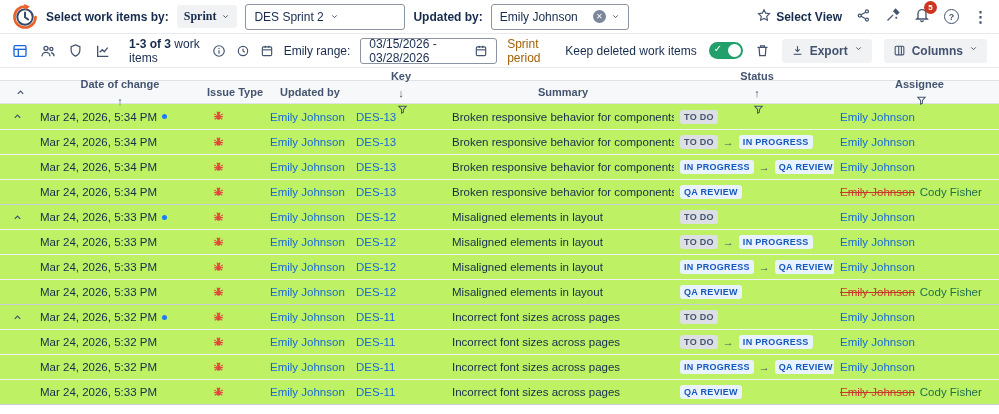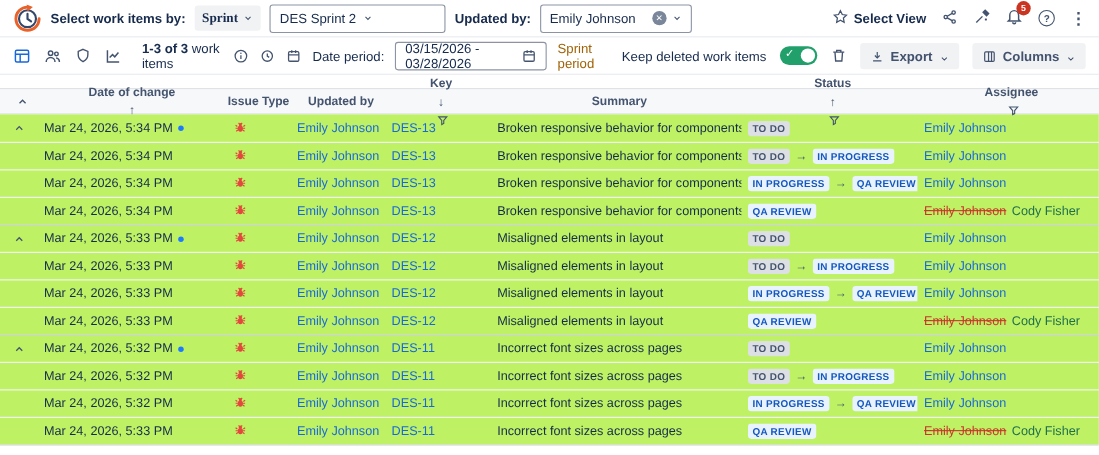--- a/index.html
+++ b/index.html
@@ -45,21 +45,21 @@
   .dr-label { font-size: 12px; color: #172B4D; white-space: nowrap; }
   .dr-input { display: inline-flex; align-items: center; justify-content: space-between; gap: 20px;
     width: 186px; height: 26px; border: 1px solid #8C94A4; border-radius: 3px; padding: 0 8px;
     font-size: 12px; cursor: text; }
   .ghost { font-size: 12px; color: #a16207; }
   .t2-right { display: flex; align-items: center; gap: 12px; margin-left: auto; }
   .toggle { width: 34px; height: 17px; border-radius: 10px; background: #22A06B; position: relative; cursor: pointer; }
   .toggle .knob { position: absolute; top: 2px; right: 2px; width: 13px; height: 13px;
     border-radius: 50%; background: #fff; }
   .toggle .tick { position: absolute; left: 5px; top: 1px; color: #fff; font-size: 10px; }
-  .soft-btn { display: inline-flex; align-items: flex-end; gap: 6px; background: #F1F2F4; border: none;
+  .soft-btn { display: inline-flex; align-items: flex-start; gap: 6px; background: #F1F2F4; border: none;
     border-radius: 3px; padding: 5px 9px; font-size: 12px; font-weight: 600; color: #42526E;
     cursor: pointer; font-family: inherit; }
 
   
   .tablewrap { margin-top: 12px; }
   .grid { display: grid;
     grid-template-columns: 34px 166px 64px 86px 96px 228px 160px 1fr;
     align-items: center; }
   .thead { background: #F7F8F9; border-top: 1px solid #DFE2E7; border-bottom: 1px solid #DFE2E7;
     height: 24px; font-size: 11px; font-weight: 700; color: #44546F; }
@@ -224,21 +224,21 @@
         </svg>
     </span>
     <span class="muted-ic">
       <svg width="14" height="14" viewBox="0 0 24 24" fill="none" stroke="#44546F" stroke-width="2">
           <rect x="4" y="5" width="16" height="15" rx="2"></rect>
           <line x1="4" y1="10" x2="20" y2="10"></line>
           <line x1="9" y1="3" x2="9" y2="7"></line>
           <line x1="15" y1="3" x2="15" y2="7"></line>
         </svg>
     </span>
-    <span class="dr-label">Date period:</span>
+    <span class="dr-label">Emily range:</span>
     <div class="dr-input">
       <span>03/15/2026 - 03/28/2026</span>
       <span style="display:inline-flex;">
         <svg width="14" height="14" viewBox="0 0 24 24" fill="none" stroke="#44546F" stroke-width="2">
             <rect x="4" y="5" width="16" height="15" rx="2"></rect>
             <line x1="4" y1="10" x2="20" y2="10"></line>
             <line x1="9" y1="3" x2="9" y2="7"></line>
             <line x1="15" y1="3" x2="15" y2="7"></line>
           </svg>
       </span>

